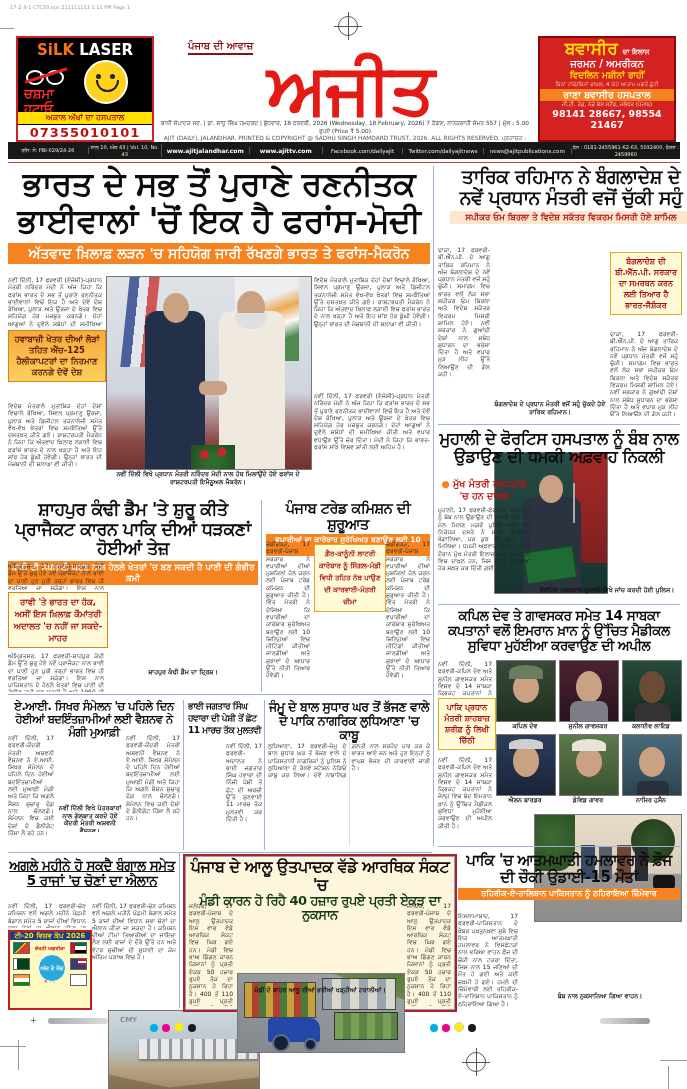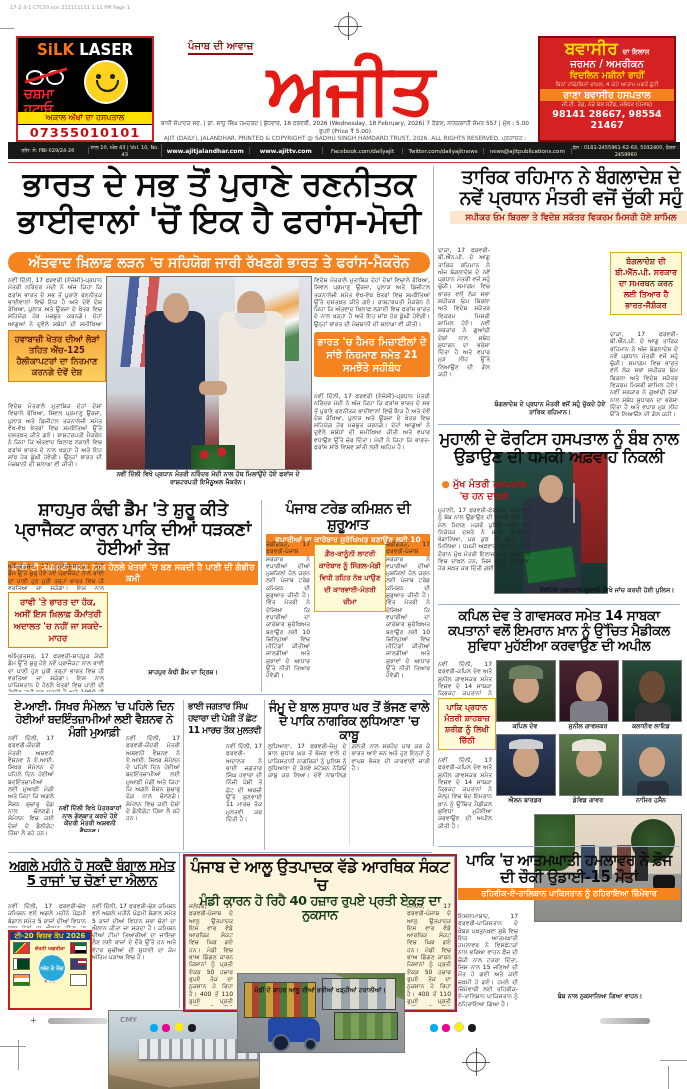--- a/index.html
+++ b/index.html
@@ -95,21 +95,21 @@
     <div style="flex:1.1;color:#f0e6d2;font-size:5.5px;text-align:center;border-right:1px solid #555;">Twitter.com/dailyajitnews</div>
     <div style="flex:1.2;color:#f0e6d2;font-size:5.5px;text-align:center;border-right:1px solid #555;">news@ajitpublications.com</div>
     <div style="flex:1.5;color:#f0e6d2;font-size:5px;text-align:center;">ਫੋਨ : 0181-2455961-62-63, 5032400, ਫੈਕਸ : 2459960</div>
   </div>
 
   <div class="abs hrule" style="left:8px;top:162px;width:672px;background:#c04040;"></div>
   <div class="abs vrule" style="left:433px;top:166px;height:680px;"></div>
 
   <div class="abs" style="left:8px;top:166px;width:422px;">
     <div class="hl" style="font-size:33px;text-align:center;">ਭਾਰਤ ਦੇ ਸਭ ਤੋਂ ਪੁਰਾਣੇ ਰਣਨੀਤਕ ਭਾਈਵਾਲਾਂ 'ਚੋਂ ਇਕ ਹੈ ਫਰਾਂਸ-ਮੋਦੀ</div>
-    <div class="orange-bar" style="font-size:14px;margin-top:12px;padding:2px 0;border-radius:10px;">ਅੱਤਵਾਦ ਖ਼ਿਲਾਫ਼ ਲੜਨ 'ਚ ਸਹਿਯੋਗ ਜਾਰੀ ਰੱਖਣਗੇ ਭਾਰਤ ਤੇ ਫਰਾਂਸ-ਮੈਕਰੋਨ</div>
+    <div class="orange-bar" style="font-size:14px;margin-top:3px;padding:2px 0;">ਅੱਤਵਾਦ ਖ਼ਿਲਾਫ਼ ਲੜਨ 'ਚ ਸਹਿਯੋਗ ਜਾਰੀ ਰੱਖਣਗੇ ਭਾਰਤ ਤੇ ਫਰਾਂਸ-ਮੈਕਰੋਨ</div>
   </div>
 
   <div class="abs body-text" style="left:8px;top:276px;width:94px;height:52px;">ਨਵੀਂ ਦਿੱਲੀ, 17 ਫਰਵਰੀ (ਏਜੰਸੀ)-ਪ੍ਰਧਾਨ ਮੰਤਰੀ ਨਰਿੰਦਰ ਮੋਦੀ ਨੇ ਅੱਜ ਕਿਹਾ ਕਿ ਫਰਾਂਸ ਭਾਰਤ ਦੇ ਸਭ ਤੋਂ ਪੁਰਾਣੇ ਰਣਨੀਤਕ ਭਾਈਵਾਲਾਂ ਵਿਚੋਂ ਇਕ ਹੈ ਅਤੇ ਦੋਵੇਂ ਦੇਸ਼ ਰੱਖਿਆ, ਪੁਲਾੜ ਅਤੇ ਊਰਜਾ ਦੇ ਖੇਤਰ ਵਿਚ ਸਹਿਯੋਗ ਹੋਰ ਮਜ਼ਬੂਤ ਕਰਨਗੇ। ਦੋਹਾਂ ਆਗੂਆਂ ਨੇ ਦੁਵੱਲੇ ਸਬੰਧਾਂ ਦੀ ਸਮੀਖਿਆ ਕੀਤੀ ਅਤੇ ਵਪਾਰ ਵਧਾਉਣ ਉੱਤੇ ਜ਼ੋਰ ਦਿੱਤਾ। ਮੋਦੀ ਨੇ ਕਿਹਾ ਕਿ ਭਾਰਤ-ਫਰਾਂਸ ਸਾਂਝ ਵਿਸ਼ਵ ਸ਼ਾਂਤੀ ਲਈ ਅਹਿਮ ਹੈ।</div>
   <div class="abs obox" style="left:8px;top:330px;width:92px;font-size:8.5px;line-height:11px;">ਹਵਾਬਾਜ਼ੀ ਖੇਤਰ ਦੀਆਂ ਲੋੜਾਂ ਤਹਿਤ ਐੱਚ-125 ਹੈਲੀਕਾਪਟਰਾਂ ਦਾ ਨਿਰਮਾਣ ਕਰਨਗੇ ਦੋਵੇਂ ਦੇਸ਼</div>
   <div class="abs body-text" style="left:8px;top:402px;width:94px;height:94px;">ਵਿਦੇਸ਼ ਮੰਤਰਾਲੇ ਮੁਤਾਬਿਕ ਦੋਹਾਂ ਦੇਸ਼ਾਂ ਵਿਚਾਲੇ ਰੱਖਿਆ, ਸਿਵਲ ਪ੍ਰਮਾਣੂ ਊਰਜਾ, ਪੁਲਾੜ ਅਤੇ ਡਿਜੀਟਲ ਤਕਨਾਲੋਜੀ ਸਮੇਤ ਵੱਖ-ਵੱਖ ਖੇਤਰਾਂ ਵਿਚ ਸਮਝੌਤਿਆਂ ਉੱਤੇ ਦਸਤਖ਼ਤ ਕੀਤੇ ਗਏ। ਰਾਸ਼ਟਰਪਤੀ ਮੈਕਰੋਨ ਨੇ ਕਿਹਾ ਕਿ ਅੱਤਵਾਦ ਖ਼ਿਲਾਫ਼ ਲੜਾਈ ਵਿਚ ਫਰਾਂਸ ਭਾਰਤ ਦੇ ਨਾਲ ਖੜ੍ਹਾ ਹੈ ਅਤੇ ਇਹ ਸਾਂਝ ਹੋਰ ਡੂੰਘੀ ਹੋਵੇਗੀ। ਉਨ੍ਹਾਂ ਭਾਰਤ ਦੀ ਮੇਜ਼ਬਾਨੀ ਦੀ ਸ਼ਲਾਘਾ ਵੀ ਕੀਤੀ।</div>
 
   <div class="abs photo" style="left:106px;top:276px;width:204px;height:192px;">
     <div class="abs" style="left:0;top:0;width:100%;height:100%;background:linear-gradient(180deg,#dfe3e8 0%,#cfd5dc 60%,#8c4a48 85%,#6e3230 100%);"></div>
     <div class="abs" style="left:18px;top:0;width:30px;height:90px;background:linear-gradient(90deg,#28418c 33%,#e8e8ee 33% 66%,#c33 66%);opacity:.8;transform:skewX(-6deg);"></div>
     <div class="abs" style="left:128px;top:0;width:64px;height:84px;background:linear-gradient(160deg,#f0f0f2 30%,#f0a040 45%,#fff 60%,#3a7a3a 75%);opacity:.85;"></div>
@@ -117,21 +117,20 @@
     <div class="abs face" style="left:56px;top:16px;width:26px;height:30px;"></div>
     <div class="abs" style="left:112px;top:34px;width:66px;height:158px;background:#efe9df;border-radius:12px 12px 0 0;"></div>
     <div class="abs face" style="left:130px;top:14px;width:28px;height:32px;"></div>
     <div class="abs" style="left:128px;top:36px;width:32px;height:16px;background:#dfdfdf;border-radius:0 0 14px 14px;"></div>
     <div class="abs" style="left:92px;top:104px;width:28px;height:14px;background:#c9a183;border-radius:6px;"></div>
     <div class="abs" style="left:84px;top:168px;width:44px;height:24px;background:radial-gradient(circle at 30% 40%,#c0262a 4px,transparent 5px),radial-gradient(circle at 70% 30%,#c0262a 4px,transparent 5px),radial-gradient(circle at 50% 70%,#2f6b2f 6px,#1e4d1e 100%);"></div>
   </div>
   <div class="abs caption" style="left:106px;top:470px;width:204px;height:16px;">ਨਵੀਂ ਦਿੱਲੀ ਵਿਖੇ ਪ੍ਰਧਾਨ ਮੰਤਰੀ ਨਰਿੰਦਰ ਮੋਦੀ ਨਾਲ ਹੱਥ ਮਿਲਾਉਂਦੇ ਹੋਏ ਫਰਾਂਸ ਦੇ ਰਾਸ਼ਟਰਪਤੀ ਇਮੈਨੂਅਲ ਮੈਕਰੋਨ।</div>
 
   <div class="abs body-text" style="left:314px;top:276px;width:116px;height:54px;">ਵਿਦੇਸ਼ ਮੰਤਰਾਲੇ ਮੁਤਾਬਿਕ ਦੋਹਾਂ ਦੇਸ਼ਾਂ ਵਿਚਾਲੇ ਰੱਖਿਆ, ਸਿਵਲ ਪ੍ਰਮਾਣੂ ਊਰਜਾ, ਪੁਲਾੜ ਅਤੇ ਡਿਜੀਟਲ ਤਕਨਾਲੋਜੀ ਸਮੇਤ ਵੱਖ-ਵੱਖ ਖੇਤਰਾਂ ਵਿਚ ਸਮਝੌਤਿਆਂ ਉੱਤੇ ਦਸਤਖ਼ਤ ਕੀਤੇ ਗਏ। ਰਾਸ਼ਟਰਪਤੀ ਮੈਕਰੋਨ ਨੇ ਕਿਹਾ ਕਿ ਅੱਤਵਾਦ ਖ਼ਿਲਾਫ਼ ਲੜਾਈ ਵਿਚ ਫਰਾਂਸ ਭਾਰਤ ਦੇ ਨਾਲ ਖੜ੍ਹਾ ਹੈ ਅਤੇ ਇਹ ਸਾਂਝ ਹੋਰ ਡੂੰਘੀ ਹੋਵੇਗੀ। ਉਨ੍ਹਾਂ ਭਾਰਤ ਦੀ ਮੇਜ਼ਬਾਨੀ ਦੀ ਸ਼ਲਾਘਾ ਵੀ ਕੀਤੀ।</div>
-  <div class="abs orange-bar" style="left:314px;top:332px;width:112px;font-size:10px;line-height:13px;padding:3px 2px;border-radius:3px;">ਭਾਰਤ 'ਚ ਹੈਮਰ ਮਿਜ਼ਾਈਲਾਂ ਦੇ ਸਾਂਝੇ ਨਿਰਮਾਣ ਸਮੇਤ 21 ਸਮਝੌਤੇ ਸਹੀਬੰਧ</div>
   <div class="abs body-text" style="left:314px;top:392px;width:116px;height:104px;">ਨਵੀਂ ਦਿੱਲੀ, 17 ਫਰਵਰੀ (ਏਜੰਸੀ)-ਪ੍ਰਧਾਨ ਮੰਤਰੀ ਨਰਿੰਦਰ ਮੋਦੀ ਨੇ ਅੱਜ ਕਿਹਾ ਕਿ ਫਰਾਂਸ ਭਾਰਤ ਦੇ ਸਭ ਤੋਂ ਪੁਰਾਣੇ ਰਣਨੀਤਕ ਭਾਈਵਾਲਾਂ ਵਿਚੋਂ ਇਕ ਹੈ ਅਤੇ ਦੋਵੇਂ ਦੇਸ਼ ਰੱਖਿਆ, ਪੁਲਾੜ ਅਤੇ ਊਰਜਾ ਦੇ ਖੇਤਰ ਵਿਚ ਸਹਿਯੋਗ ਹੋਰ ਮਜ਼ਬੂਤ ਕਰਨਗੇ। ਦੋਹਾਂ ਆਗੂਆਂ ਨੇ ਦੁਵੱਲੇ ਸਬੰਧਾਂ ਦੀ ਸਮੀਖਿਆ ਕੀਤੀ ਅਤੇ ਵਪਾਰ ਵਧਾਉਣ ਉੱਤੇ ਜ਼ੋਰ ਦਿੱਤਾ। ਮੋਦੀ ਨੇ ਕਿਹਾ ਕਿ ਭਾਰਤ-ਫਰਾਂਸ ਸਾਂਝ ਵਿਸ਼ਵ ਸ਼ਾਂਤੀ ਲਈ ਅਹਿਮ ਹੈ।</div>
 
   <div class="abs" style="left:450px;top:166px;width:242px;">
     <div class="hl" style="font-size:19px;text-align:center;">ਤਾਰਿਕ ਰਹਿਮਾਨ ਨੇ ਬੰਗਲਾਦੇਸ਼ ਦੇ ਨਵੇਂ ਪ੍ਰਧਾਨ ਮੰਤਰੀ ਵਜੋਂ ਚੁੱਕੀ ਸਹੁੰ</div>
     <div class="red-sub" style="font-size:8.5px;margin-top:2px;padding:1px 0;">ਸਪੀਕਰ ਓਮ ਬਿਰਲਾ ਤੇ ਵਿਦੇਸ਼ ਸਕੱਤਰ ਵਿਕਰਮ ਮਿਸਰੀ ਹੋਏ ਸ਼ਾਮਿਲ</div>
   </div>
   <div class="abs body-text" style="left:438px;top:246px;width:52px;height:170px;">ਢਾਕਾ, 17 ਫਰਵਰੀ-ਬੀ.ਐੱਨ.ਪੀ. ਦੇ ਆਗੂ ਤਾਰਿਕ ਰਹਿਮਾਨ ਨੇ ਅੱਜ ਬੰਗਲਾਦੇਸ਼ ਦੇ ਨਵੇਂ ਪ੍ਰਧਾਨ ਮੰਤਰੀ ਵਜੋਂ ਸਹੁੰ ਚੁੱਕੀ। ਸਮਾਗਮ ਵਿਚ ਭਾਰਤ ਵਲੋਂ ਲੋਕ ਸਭਾ ਸਪੀਕਰ ਓਮ ਬਿਰਲਾ ਅਤੇ ਵਿਦੇਸ਼ ਸਕੱਤਰ ਵਿਕਰਮ ਮਿਸਰੀ ਸ਼ਾਮਿਲ ਹੋਏ। ਨਵੀਂ ਸਰਕਾਰ ਨੇ ਗੁਆਂਢੀ ਦੇਸ਼ਾਂ ਨਾਲ ਸਬੰਧ ਸੁਧਾਰਨ ਦਾ ਭਰੋਸਾ ਦਿੱਤਾ ਹੈ ਅਤੇ ਵਪਾਰ ਮੁੜ ਲੀਹ ਉੱਤੇ ਲਿਆਉਣ ਦੀ ਗੱਲ ਕਹੀ।</div>
   <div class="abs photo" style="left:494px;top:258px;width:112px;height:140px;">
     <div class="abs" style="left:0;top:0;width:100%;height:100%;background:linear-gradient(180deg,#274b46,#16332f);"></div>
     <div class="abs" style="right:0;top:0;width:34px;height:110px;background:linear-gradient(180deg,#a82a2a,#7d1f1f);"></div>

